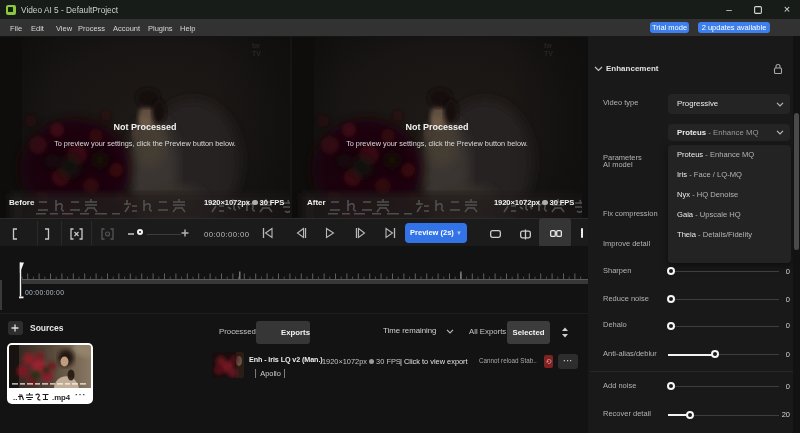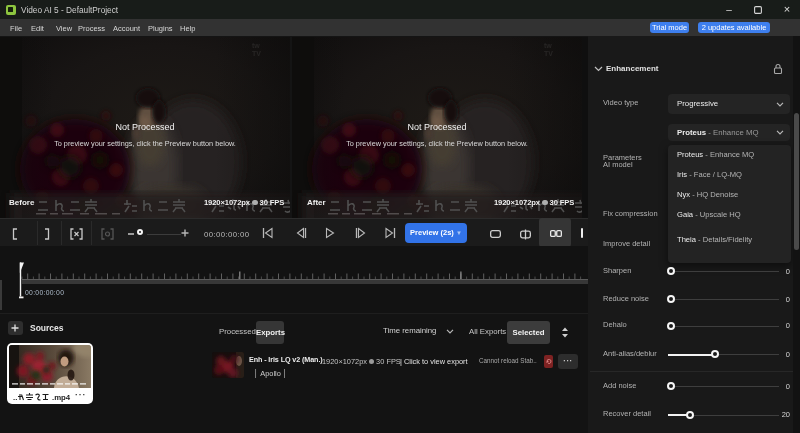--- a/index.html
+++ b/index.html
@@ -12,21 +12,21 @@
   #logo { position:absolute; left:6px; top:4.5px; width:10px; height:10px; background:#8dc63f; border-radius:2px; }
   #logo:after { content:""; position:absolute; left:2.2px; top:2.2px; width:4.6px; height:5px; background:#16200c; border-radius:0.5px; }
   #title-text { position:absolute; left:21px; top:5px; font-size:8.3px; color:#cecece; }
   .winbtn { position:absolute; top:0; width:28px; height:19px; color:#d8d8d8; text-align:center; font-size:9px; line-height:19px; }
   
   #menubar { position:absolute; left:0; top:19px; width:800px; height:17px; background:#323232;text-decoration:underline; }
   .menuitem { position:absolute; top:4.5px; font-size:7.5px; color:#d6d6d6; }
   .bluepill { position:absolute; top:3px; height:11px; background:#3e7fee; border-radius:3px; color:#fff; font-size:7.5px; line-height:11px; text-align:center; }
   
   .vpanel { position:absolute; top:37px; width:290px; height:181px; overflow:hidden; background:#100e0d; }
-  .np-title { position:absolute; top:122px; width:290px; text-align:center; color:#f2f2f2; font-weight:normal; font-size:9px; }
+  .np-title { position:absolute; top:122px; width:290px; text-align:center; color:#f2f2f2; font-weight:bold; font-size:9px; }
   .np-sub { position:absolute; top:139px; width:290px; text-align:center; color:#dadada; font-size:7.3px; }
   .ovl-label { position:absolute; font-size:8px; font-weight:bold; color:#f0f0f0; } .resl { font-size:7.6px !important; letter-spacing:-0.1px; }
   
   #ctrlbar { position:absolute; left:0; top:218px; width:588px; height:28px; background:#1b1b1b; border-top:1px solid #2b2b2b; }
   .csep { position:absolute; top:2px; width:1px; height:24px; background:#2a2a2a; }
   
   #timeline { position:absolute; left:0; top:246px; width:588px; height:67px; background:#121212; }
   
   #bottom { position:absolute; left:0; top:313px; width:588px; height:120px; background:#131313; border-top:1px solid #1e1e1e; }
   
@@ -332,21 +332,21 @@
         <path d="M7 2 v6 M5 4.5 h4.5 M8.5 2.5 l2 5.5"></path>
         <path d="M13 3 h7 M13 5.5 h7 M14.5 7.5 h4 M16.5 1 v2"></path>
         <path d="M22.5 3 c3 -2 5 0 3 2 c-2 2 0 3 2 3"></path>
         <path d="M29.5 2.5 h6 M32.5 2.5 v5 M30 7.5 h5"></path>
         <path d="M37.5 4 h-0 M36.5 3 h0"></path>
       </g>
     </svg>
     <div class="abs" style="left:75px; top:76px; font-size:9px; font-weight:bold; color:#3a3a3a; letter-spacing:0.8px;">···</div>
 
     <div class="abs" style="left:219px; top:12.5px; font-size:7.8px; color:#c6c6c6;">Processed</div>
-    <div class="abs" style="left:256px; top:7px; width:28px; height:23px; background:#363636; border-radius:3px; color:#f2f2f2; font-size:7.8px; font-weight:bold; text-align:right; line-height:23px;">Exports</div>
+    <div class="abs" style="left:256px; top:7px; width:54px; height:23px; background:#363636; border-radius:3px; color:#f2f2f2; font-size:7.8px; font-weight:bold; text-align:right; line-height:23px;">Exports</div>
     <div class="abs" style="left:383px; top:12px; font-size:7.8px; color:#d2d2d2;">Time remaining</div>
     <svg class="abs" style="left:446px; top:15px;" width="8" height="5" viewBox="0 0 8 5">
         <path d="M1 0.8 L4 3.8 L7 0.8" fill="none" stroke="#b8b8b8" stroke-width="1.2"></path>
       </svg>
     <div class="abs" style="left:469px; top:12.5px; font-size:7.8px; color:#c6c6c6;">All Exports</div>
     <div class="abs" style="left:507px; top:7px; width:43px; height:23px; background:#3c3c3c; border-radius:3px; color:#f2f2f2; font-size:7.8px; font-weight:bold; text-align:center; line-height:23px;">Selected</div>
     <svg class="abs" style="left:561px; top:13px;" width="8" height="11" viewBox="0 0 8 11">
         <path d="M4 0.5 L7 4 H1 Z" fill="#cfcfcf"></path>
         <path d="M4 10.5 L7 7 H1 Z" fill="#cfcfcf"></path>
       </svg>
@@ -413,21 +413,21 @@
           <span style="color:#b5b5b5;">- Face / LQ-MQ</span>
         </div>
       <div style="height:19.9px; display:flex; align-items:center; padding-left:9px;">
           <span style="color:#ededed;">Nyx&nbsp;</span>
           <span style="color:#b5b5b5;">- HQ Denoise</span>
         </div>
       <div style="height:19.9px; display:flex; align-items:center; padding-left:9px;">
           <span style="color:#ededed;">Gaia&nbsp;</span>
           <span style="color:#b5b5b5;">- Upscale HQ</span>
         </div>
-      <div style="height:19.9px; display:flex; align-items:flex-end; padding-left:9px;">
+      <div style="height:19.9px; display:flex; align-items:center; padding-left:9px;">
           <span style="color:#ededed;">Theia&nbsp;</span>
           <span style="color:#b5b5b5;">- Details/Fidelity</span>
         </div>
     </div>
 
     <div class="slider-row" style="top:230.5px;">
       <div class="rlabel" style="top:-1px;">Sharpen</div>
       <div class="strack"></div>
       <div class="sknob" style="left:78.5px;"></div>
       <div class="sval">0</div>

